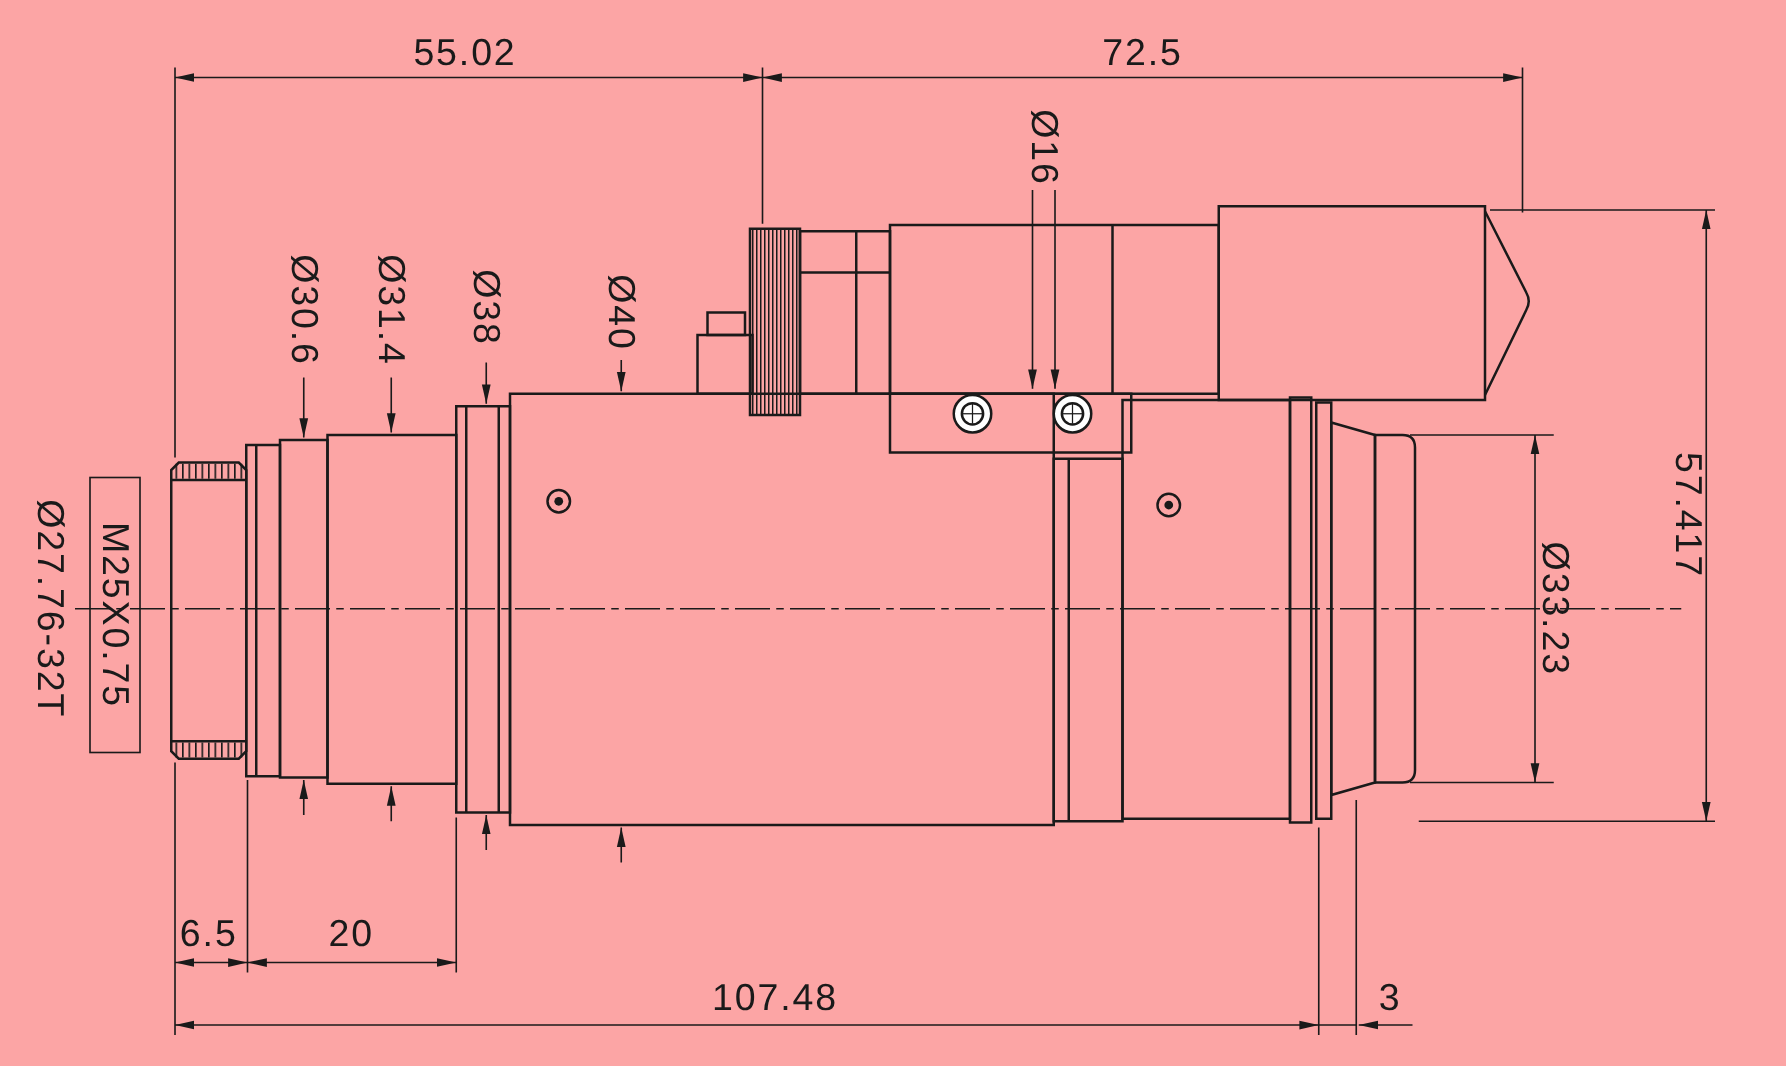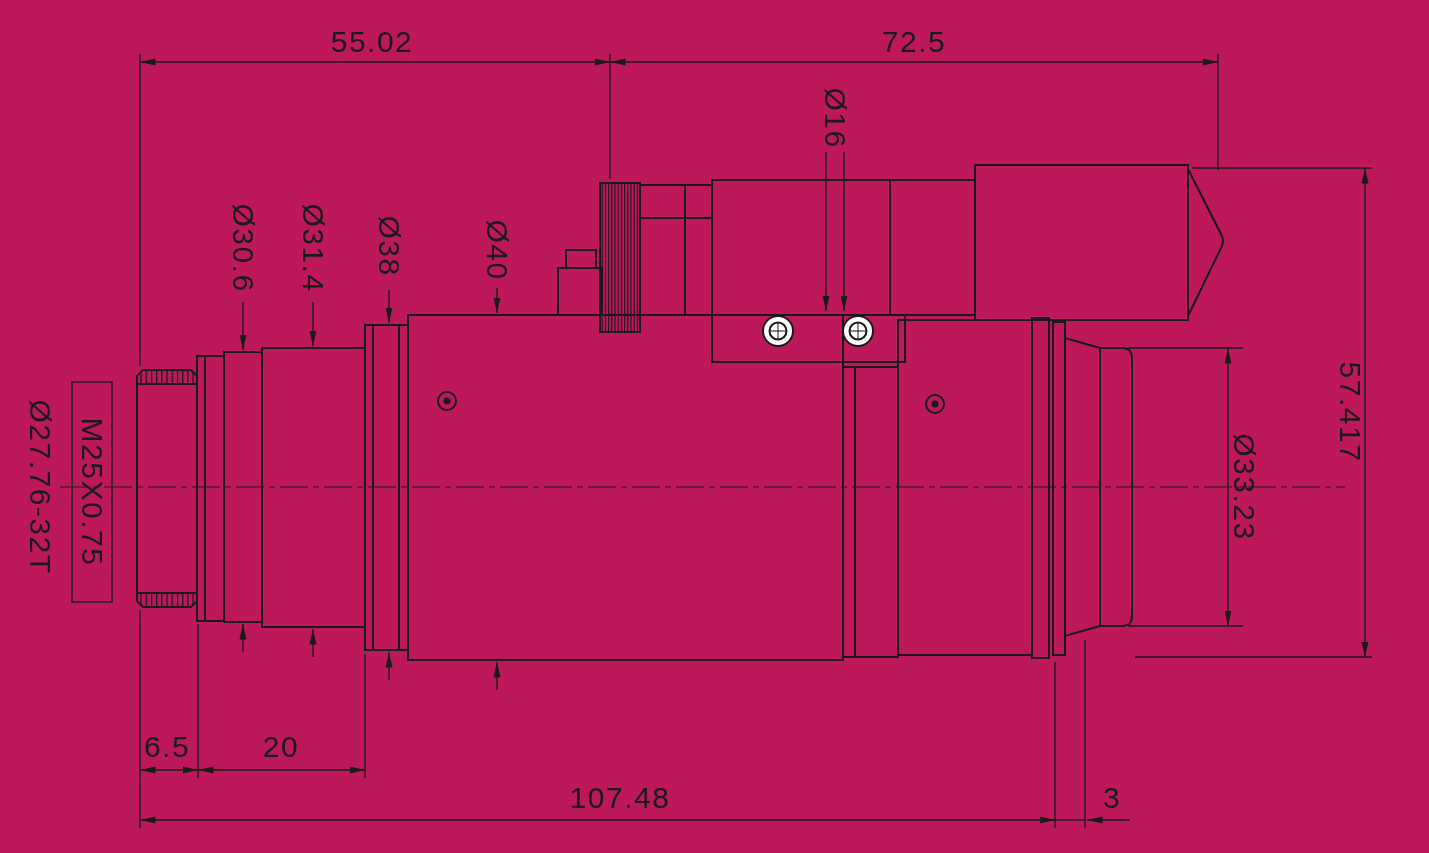--- a/index.html
+++ b/index.html
@@ -1,16 +1,16 @@
 <!DOCTYPE html>
 <html><head>
 <meta charset="utf-8">
 <style>
   html,body{margin:0;padding:0;background:#ffffff;}
-  .sheet{position:relative;width:1429px;height:853px;background:#be185d;overflow:hidden;
+  .sheet{position:relative;width:1429px;height:853px;background:#fca5a5;overflow:hidden;
          font-family:"Liberation Sans",sans-serif;}
   svg{display:block;}
   svg text{font-family:"Liberation Sans",sans-serif;font-size:30px;fill:#1a1a1a;letter-spacing:1.5px;}
   .outline{fill:none;stroke:#1a1a1a;stroke-width:2;}
   .thin{fill:none;stroke:#1a1a1a;stroke-width:1;}
   .dim{fill:none;stroke:#1a1a1a;stroke-width:1.3;}
   .fillw{fill:#ffffff;stroke:#1a1a1a;stroke-width:2;}
   .cl{fill:none;stroke:#1a1a1a;stroke-width:1.1;stroke-dasharray:28 5 6 5;}
 </style>
 </head>

